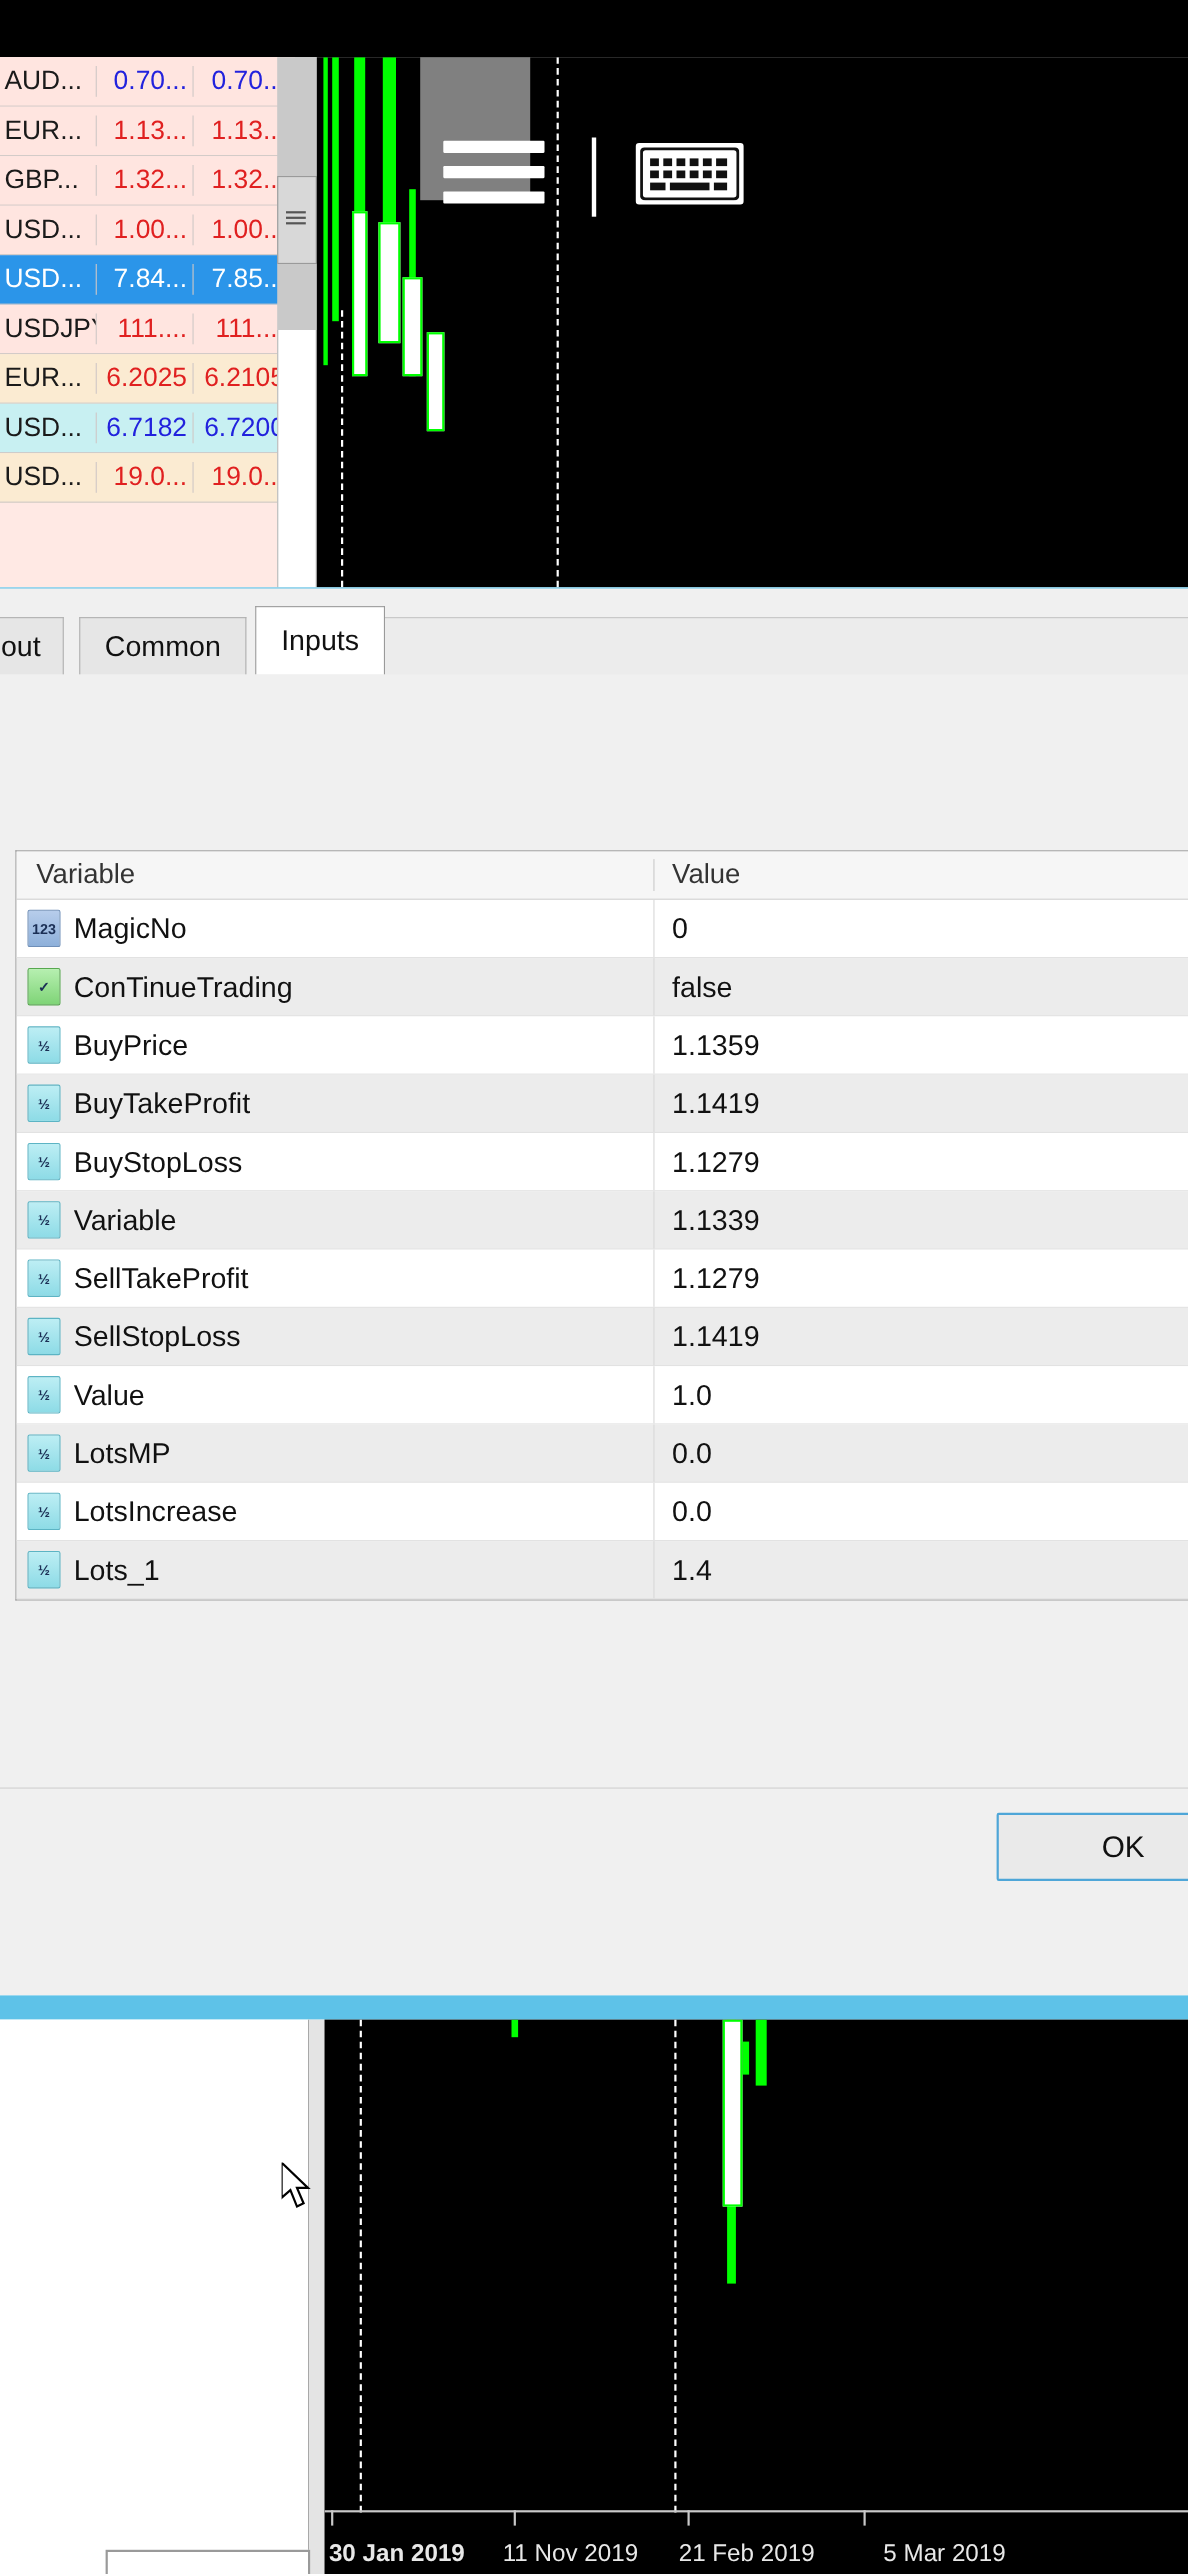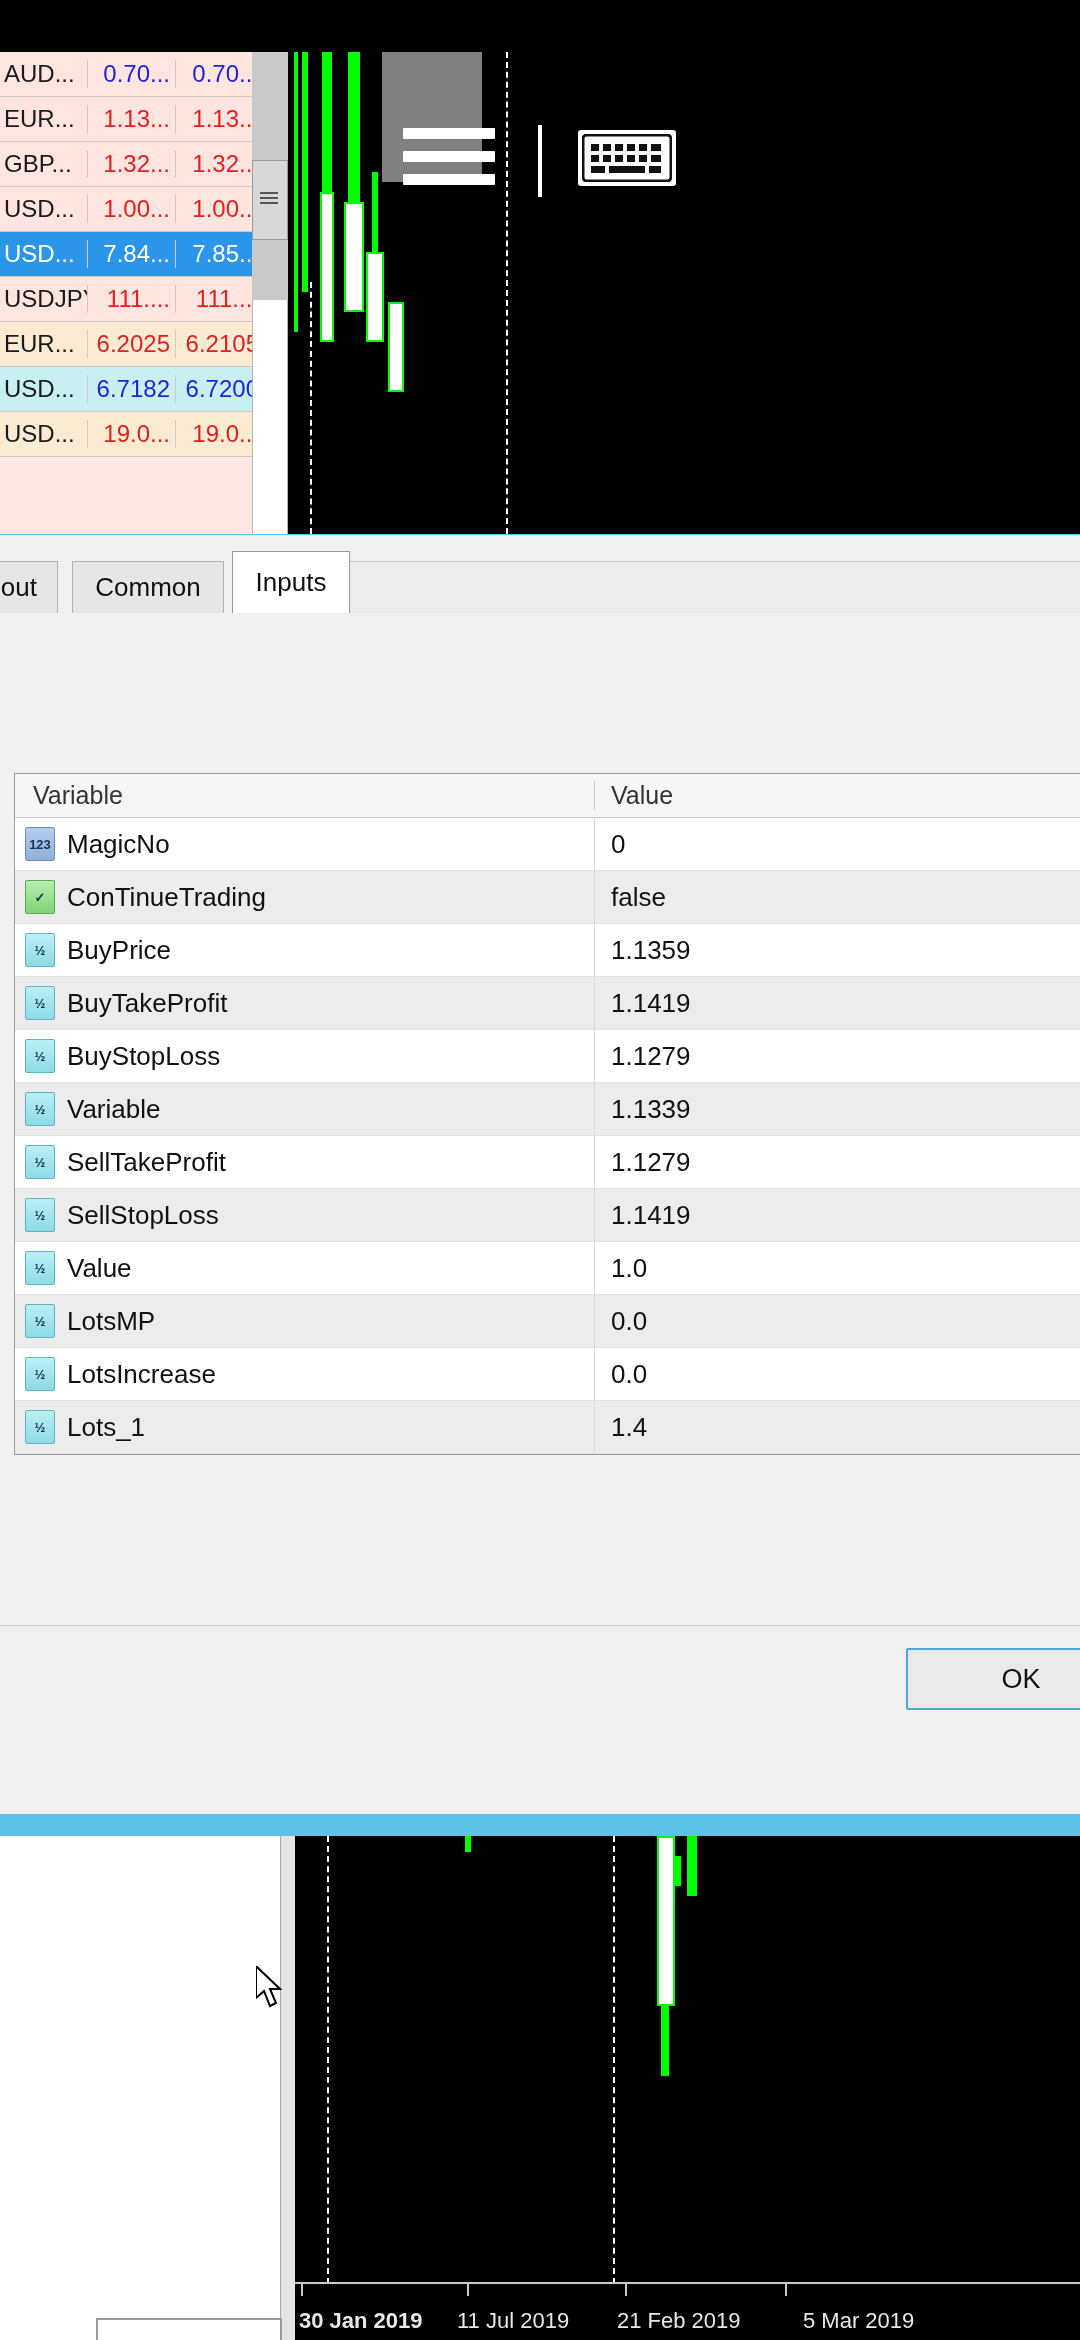--- a/index.html
+++ b/index.html
@@ -356,21 +356,21 @@
     <div class="candle-body" style="left:362px; top:0px; width:18px; height:170px; background:#ffffff;"></div>
     <div class="candle" style="left:392px; top:0px;  width:10px; height:60px;"></div>
     <div class="candle" style="left:380px; top:20px; width:6px;  height:30px;"></div>
 
     <div class="axis-line"></div>
     <div class="axis-tick" style="left:6px;"></div>
     <div class="axis-tick" style="left:172px;"></div>
     <div class="axis-tick" style="left:330px;"></div>
     <div class="axis-tick" style="left:490px;"></div>
     <div class="axis-lbl" style="left:4px;font-weight:bold;">30 Jan 2019</div>
-    <div class="axis-lbl" style="left:162px;">11 Jul 2019</div>
+    <div class="axis-lbl" style="left:162px;">11 Nov 2019</div>
     <div class="axis-lbl" style="left:322px;">21 Feb 2019</div>
     <div class="axis-lbl" style="left:488px;margin-left:20px;">5 Mar 2019</div>
   </div>
 
   <div class="cursor">
     <svg width="30" height="44" viewBox="0 0 30 44">
       <polygon points="0,0 0,32 8,25 14,40 20,37 14,23 24,23" fill="#fff" stroke="#000" stroke-width="2"></polygon>
     </svg>
   </div>
 

